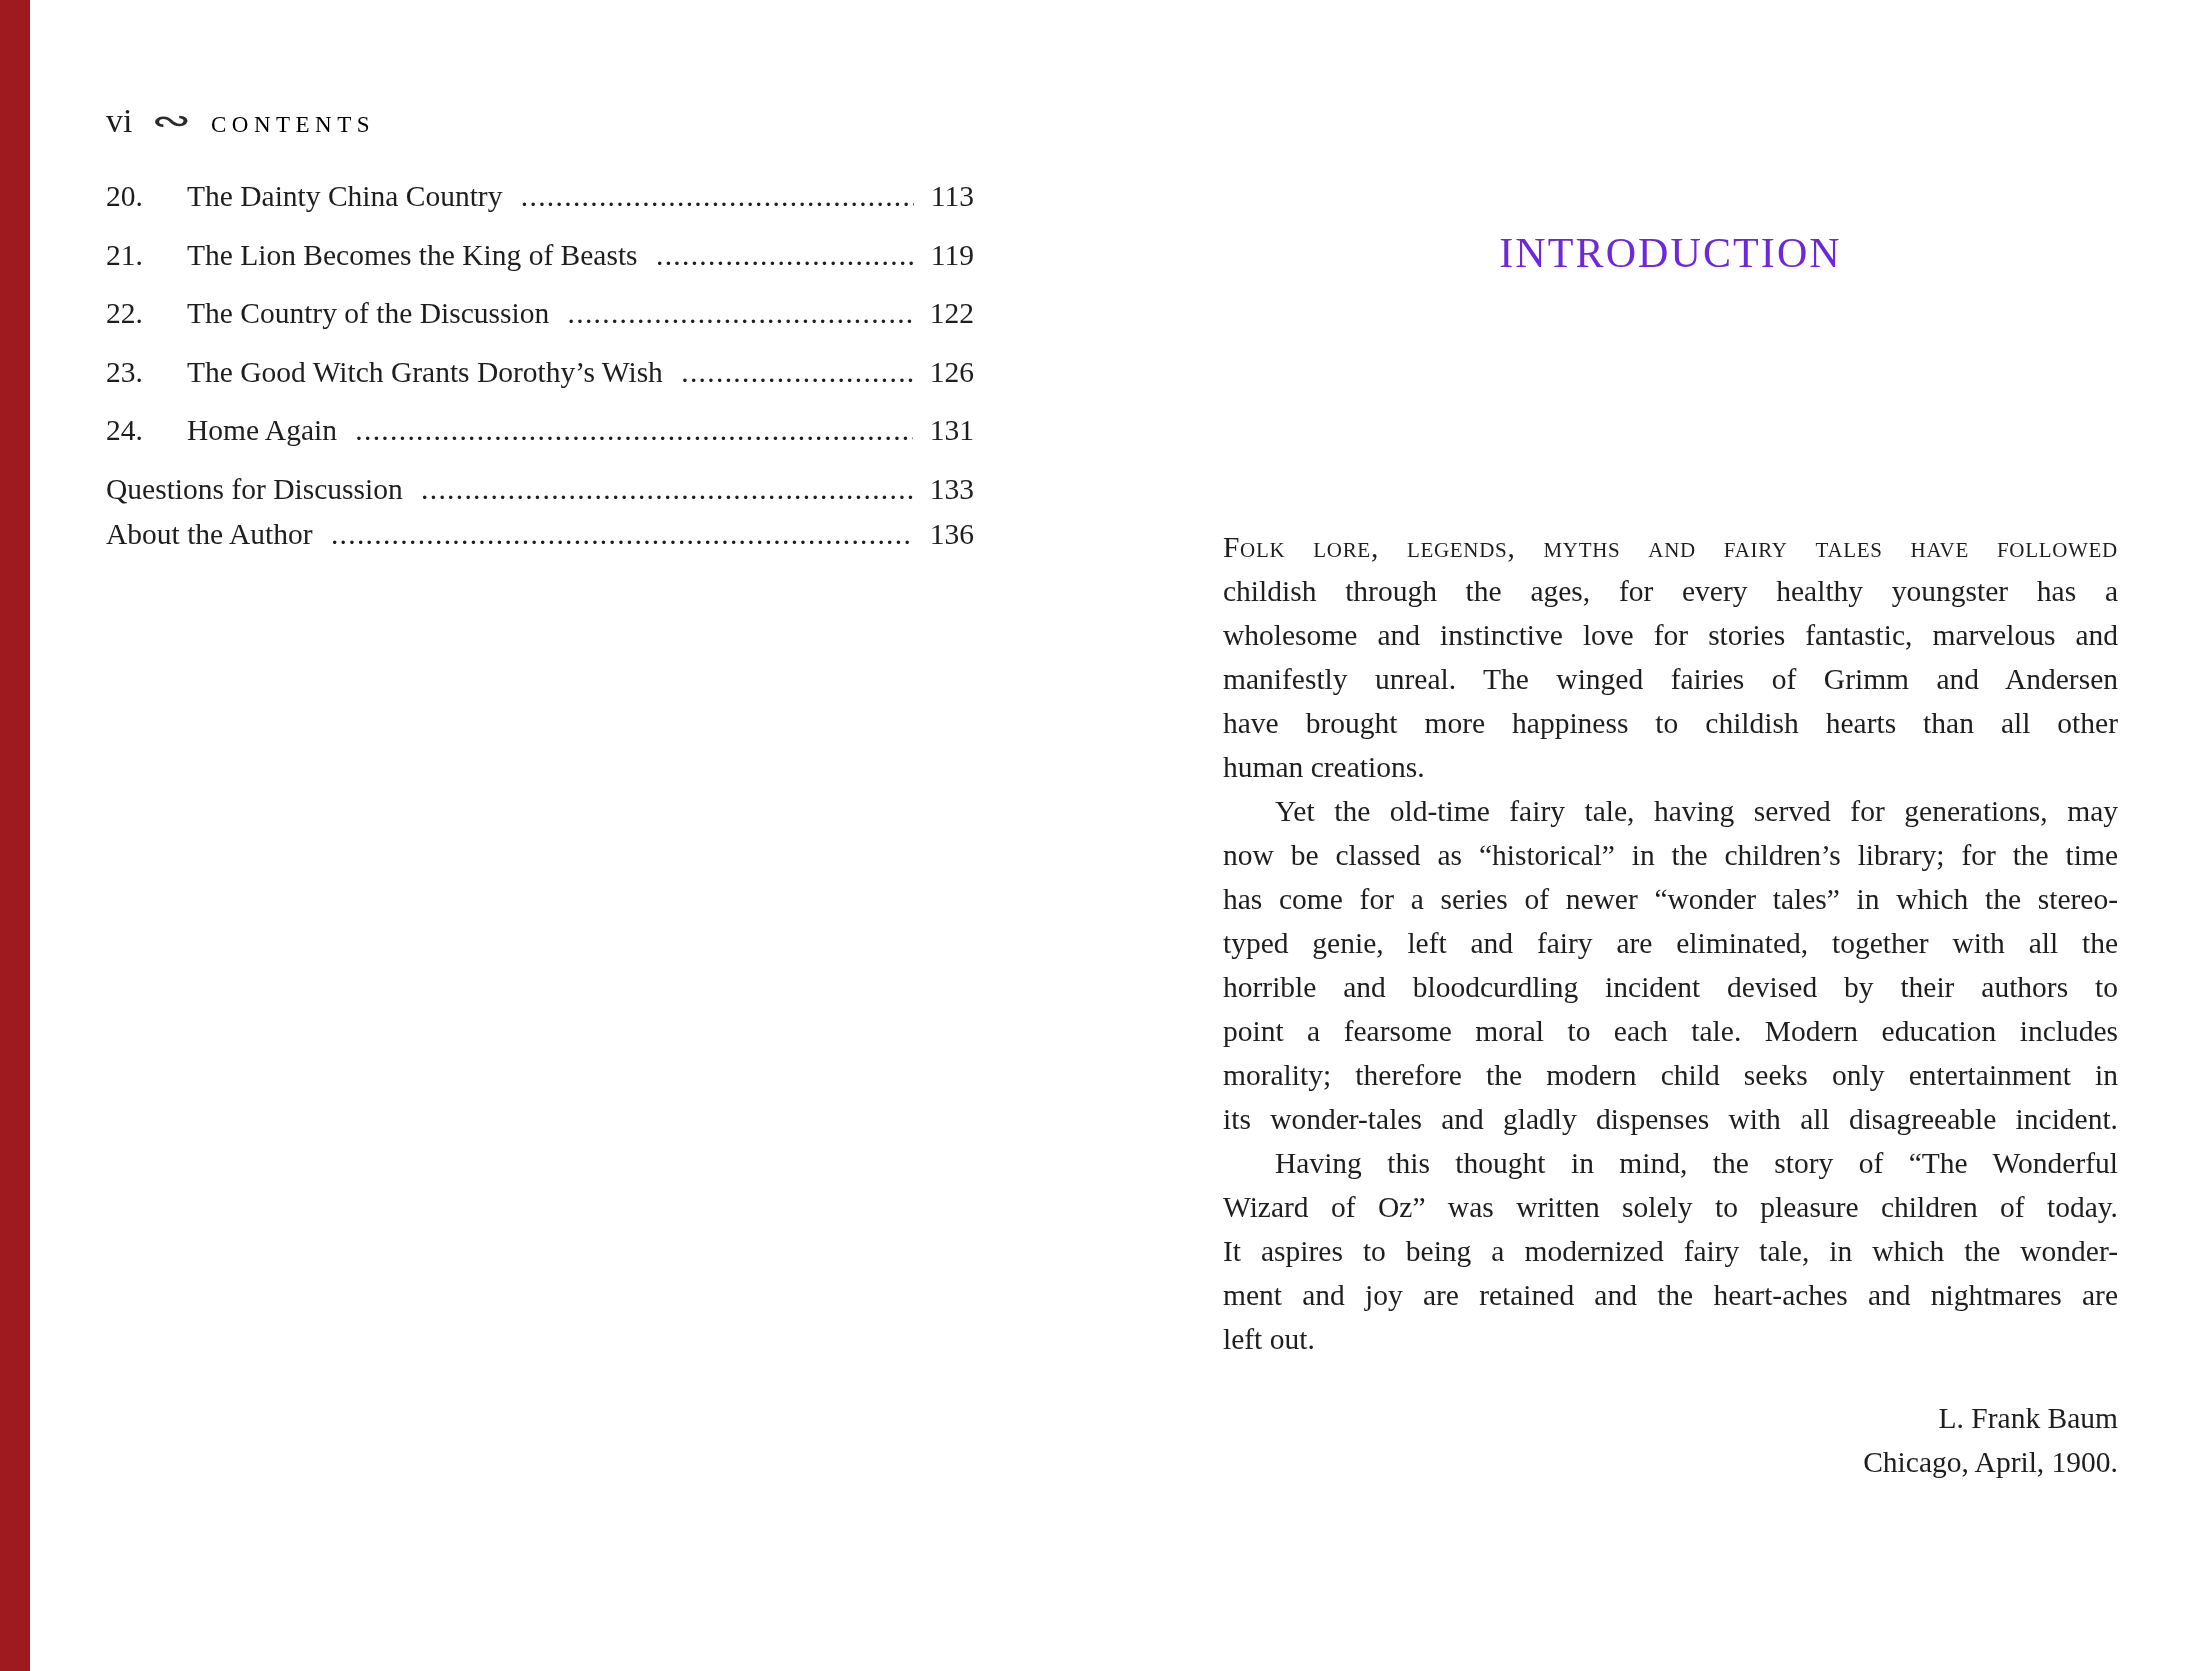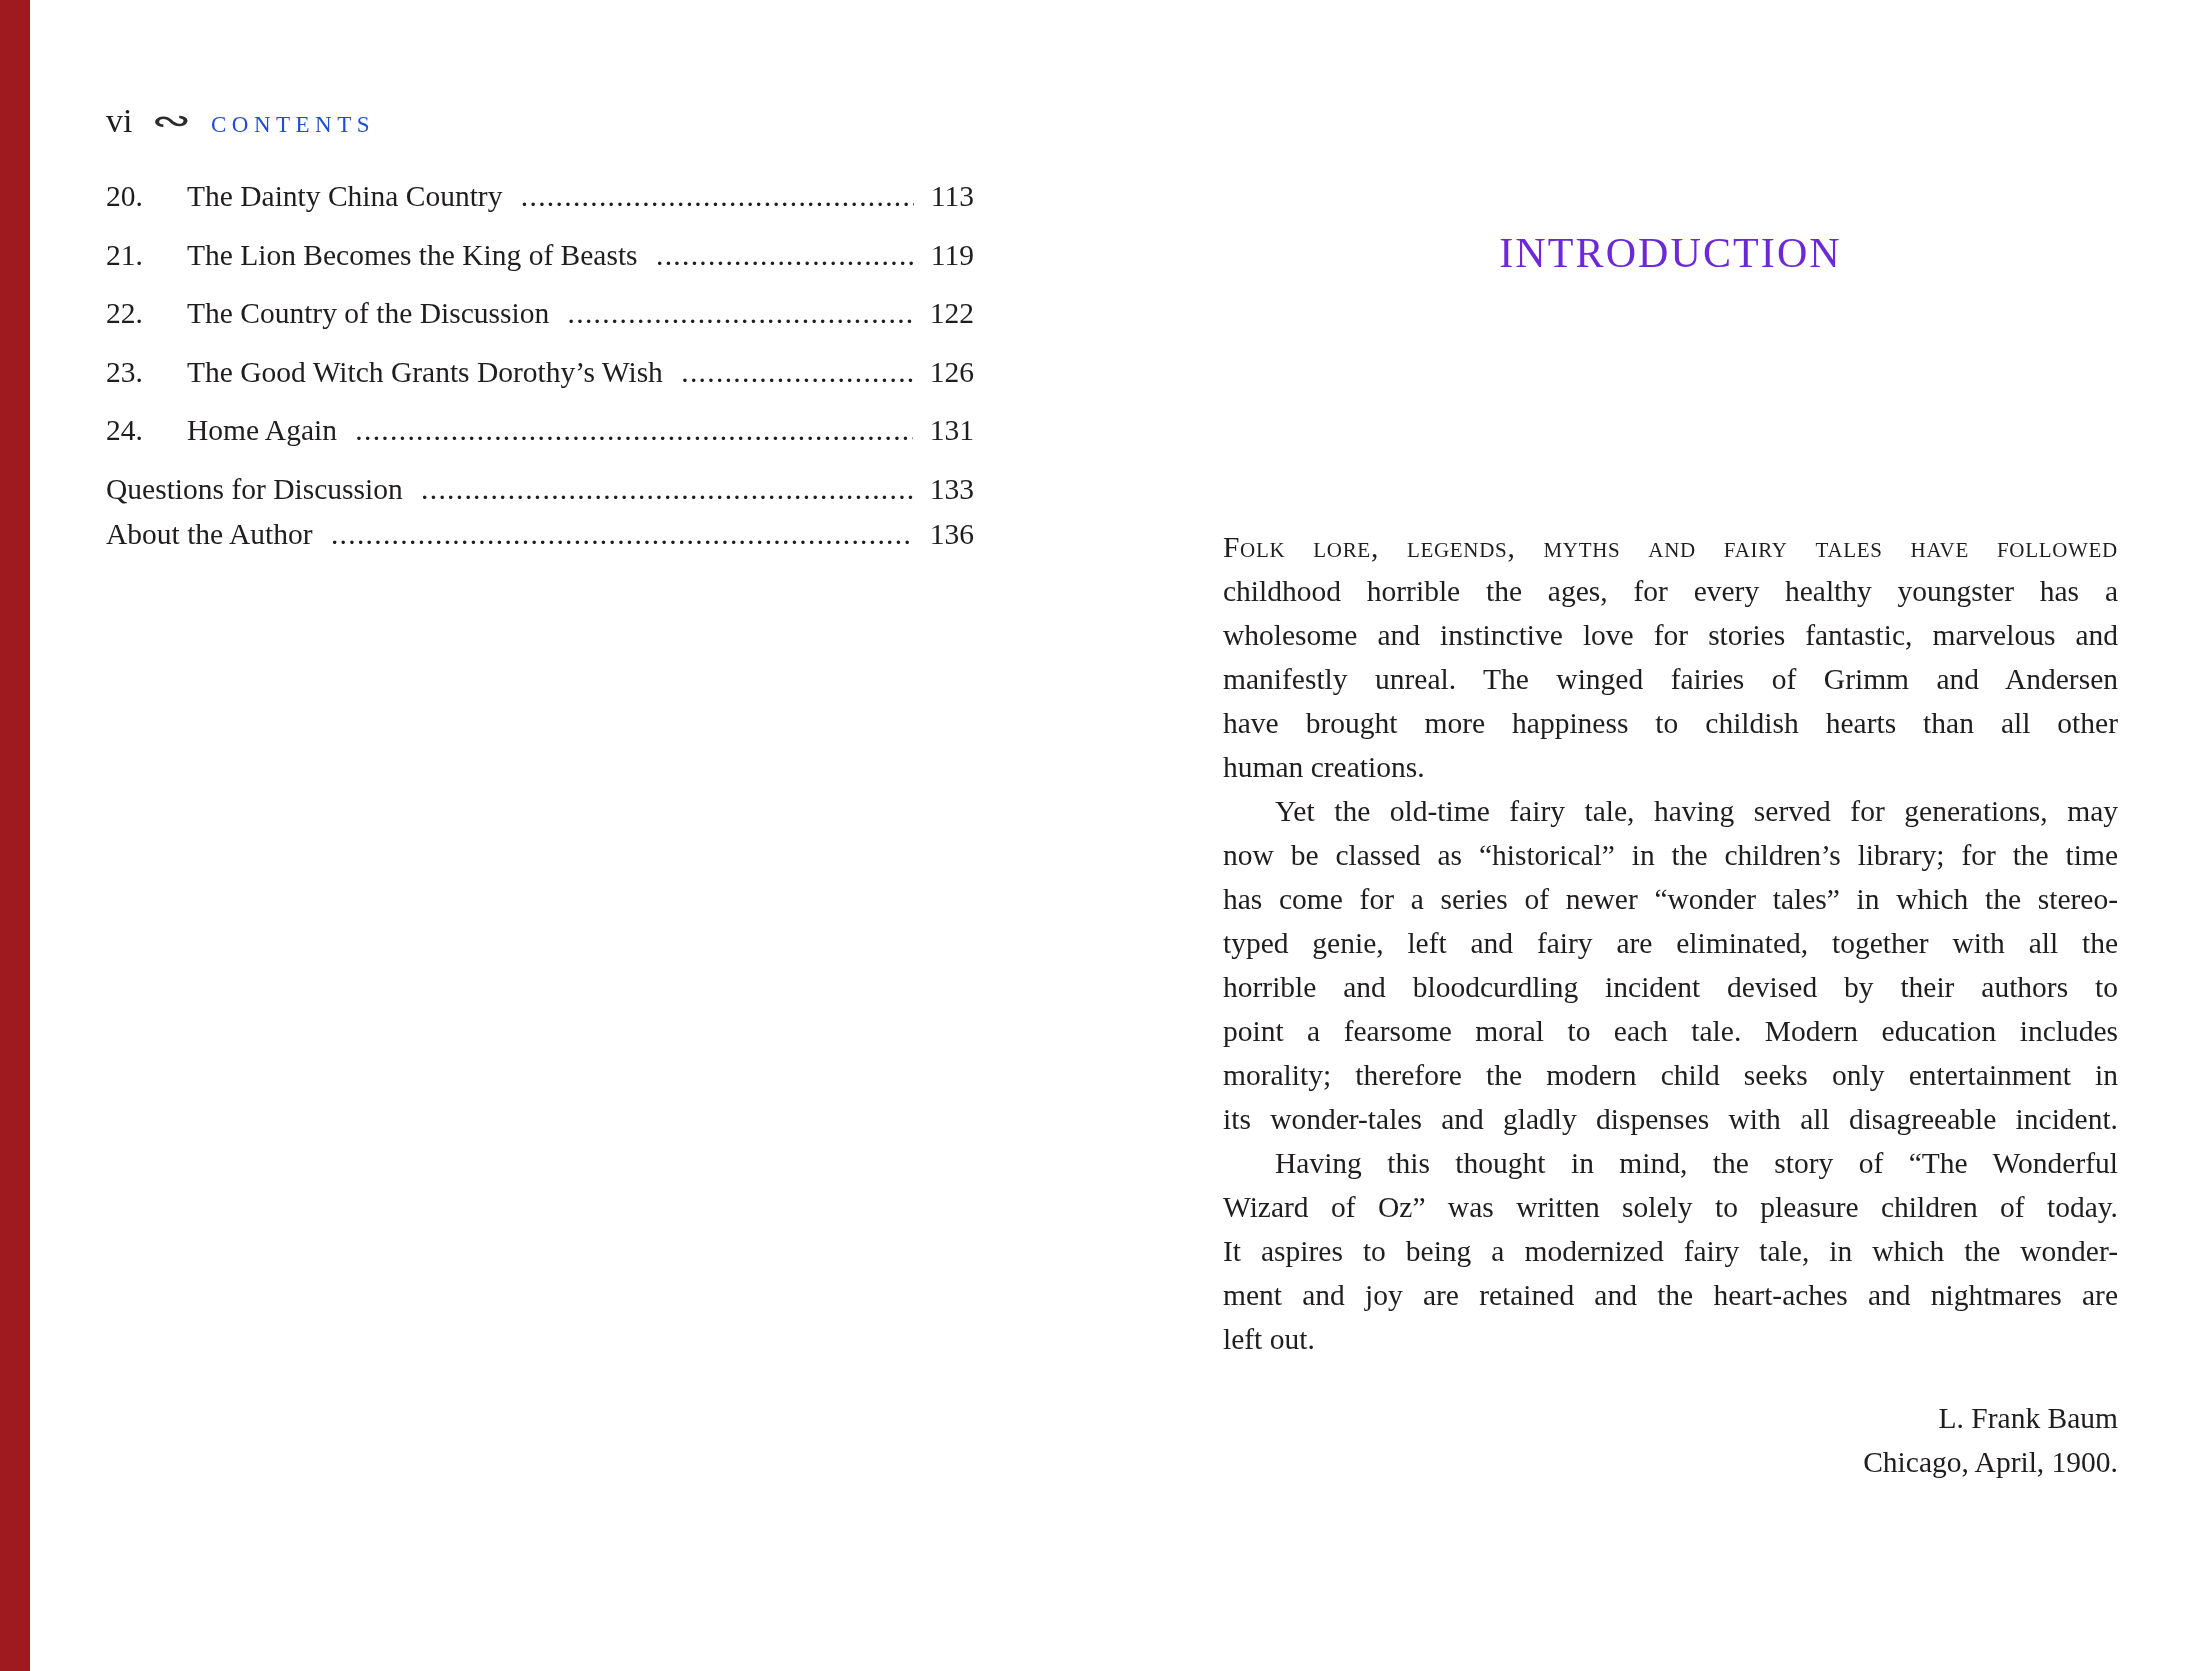--- a/index.html
+++ b/index.html
@@ -10,21 +10,21 @@
   .accent-bar{position:absolute;left:0;top:0;width:30px;height:1672px;}
 
   
   .page-left{position:absolute;left:30px;top:0;width:1067px;height:1672px;}
   .running-header{
     position:absolute;left:76px;top:73px;display:flex;align-items:baseline;
   }
   .folio{font-size:34px;line-height:31px;margin-top:32px;}
   .ornament{font-family:"DejaVu Sans", sans-serif;font-size:34px;line-height:31px;
     margin:0 25px;color:#2c2a2b;transform:scaleX(1.4);display:inline-block;}
-  .header-label{font-size:23px;line-height:31px;letter-spacing:5.5px;color:#1d4ed8;}
+  .header-label{font-size:23px;line-height:31px;letter-spacing:5.5px;color:#000000;}
 
   .toc{position:absolute;left:76px;top:182px;width:868px;font-size:29.5px;line-height:29.5px;}
   .toc-row{display:flex;align-items:flex-end;margin-bottom:29px;gap:10px;}
   .toc-row.italic{margin-bottom:16px;}
   .toc-num{flex:none;width:71px;}
   .toc-title{flex:none;white-space:nowrap;padding-right:5px;}
   .toc-row.italic .toc-title{}
   .toc-leader{flex:1;overflow:hidden;white-space:nowrap;letter-spacing:1.3px;margin:0 3.4px;}
   .toc-leader::after{content:"...................................................................................................................................................................";}
   .toc-page{flex:none;padding-left:3.4px;}
@@ -110,21 +110,21 @@
   </div>
 </div>
 
 <div class="page-right">
   <div class="intro-title">INTRODUCTION</div>
 
   <div class="intro-body">
 
       <div class="line sc j">Folk lore, legends, myths and fairy tales have followed</div>
 
-      <div class="line j">childhood horrible the ages, for every healthy youngster has a</div>
+      <div class="line j">childish through the ages, for every healthy youngster has a</div>
 
       <div class="line j">wholesome and instinctive love for stories fantastic, marvelous and</div>
 
       <div class="line j">manifestly unreal. The winged fairies of Grimm and Andersen</div>
 
       <div class="line j">have brought more happiness to childish hearts than all other</div>
 
       <div class="line">human creations.</div>
 
       <div class="line j ind">Yet the old-time fairy tale, having served for generations, may</div>

